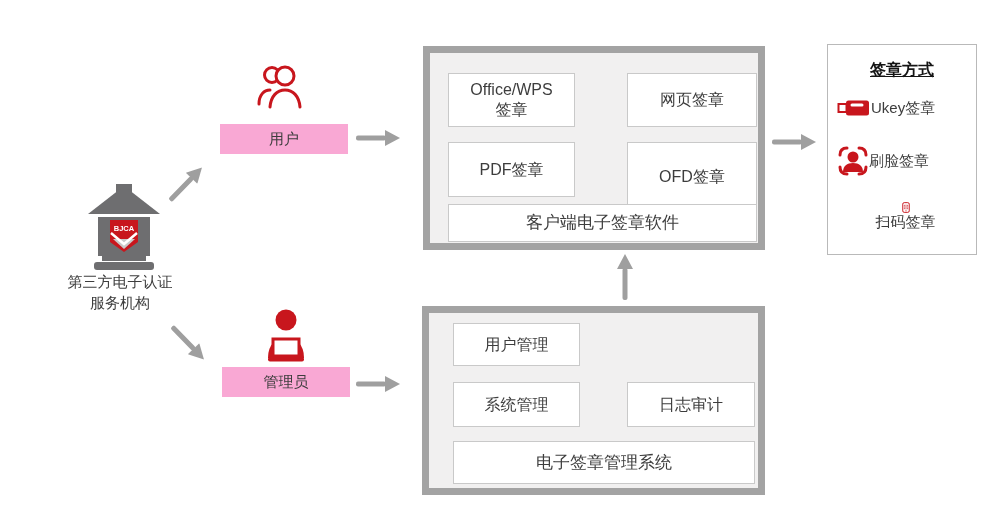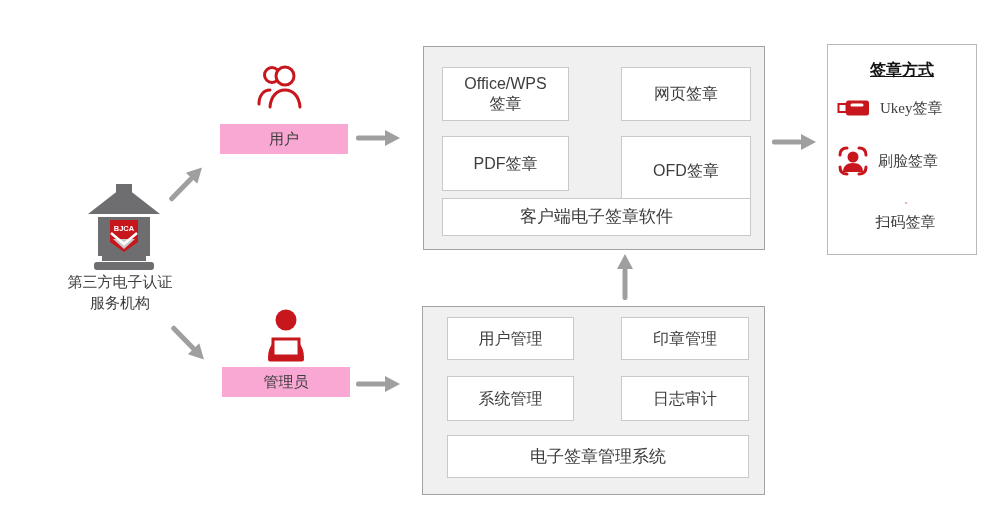--- a/index.html
+++ b/index.html
@@ -12,34 +12,34 @@
   
   .org-caption{left:20px;top:271px;width:200px;text-align:center;
     font-size:15px;line-height:21px;color:#3d3d3d;}
   
   .actor-label{background:#f9a8d4;text-align:center;font-size:15px;
     color:#3d3d3d;display:flex;align-items:center;justify-content:center;}
   
   .arrow{display:block;}
   .arrow svg{display:block;}
   
-  .panel{background:#f1f0f0;border:1px solid #a3a3a3;box-sizing:border-box;}
+  .panel{background:#f1f0f0;border:7px solid #a3a3a3;box-sizing:border-box;}
   .module{
     position:absolute;background:#ffffff;border:1px solid #c9c9c9;
     box-sizing:border-box;display:flex;align-items:center;justify-content:center;
     text-align:center;font-size:16px;color:#3d3d3d;line-height:1.25;
     white-space:pre-line;
   }
   .module.base{font-size:17px;}
   
   .methods{background:#ffffff;border:1px solid #b9b9b9;box-sizing:border-box;}
   .methods-title{text-align:center;font-weight:bold;font-size:16px;color:#141414;
     margin-top:15px;text-decoration:underline;}
   .method-item{position:absolute;left:9px;right:2px;height:30px;
-    display:flex;align-items:center;gap:9px;font-family:Liberation Serif, serif;}
+    display:flex;align-items:center;}
   .method-item .mlabel{font-size:15px;color:#3d3d3d;}
 </style>
 </head>
 <body>
 
 <div class="canvas">
 
   <svg class="abs" style="left:86px;top:184px;" width="76" height="86" viewBox="0 0 76 86">
     <rect x="30" y="0" width="16" height="10" fill="#6e6e70"></rect>
     <polygon points="38,2 74,30 2,30" fill="#6e6e70"></polygon>
@@ -114,21 +114,20 @@
     <div class="module" style="left:18px;top:20px;width:127px;height:54px;">Office/WPS
 签章</div>
     <div class="module" style="left:197px;top:20px;width:130px;height:54px;">网页签章</div>
     <div class="module" style="left:18px;top:89px;width:127px;height:55px;">PDF签章</div>
     <div class="module" style="left:197px;top:89px;width:130px;height:70px;">OFD签章</div>
     <div class="module base" style="left:18px;top:151px;width:309px;height:38px;">客户端电子签章软件</div>
   </div>
 
   <div class="abs panel" style="left:422px;top:306px;width:343px;height:189px;padding-left:16px;">
     <div class="module" style="left:24px;top:10px;width:127px;height:43px;">用户管理</div>
-    <div class="module" style="left:198px;top:10px;width:128px;height:43px;">印章管理</div>
     <div class="module" style="left:24px;top:69px;width:127px;height:45px;">系统管理</div>
     <div class="module" style="left:198px;top:69px;width:128px;height:45px;">日志审计</div>
     <div class="module base" style="left:24px;top:128px;width:302px;height:43px;">电子签章管理系统</div>
   </div>
 
   <div class="abs methods" style="left:827px;top:44px;width:150px;height:211px;">
     <div class="methods-title">签章方式</div>
 
     <div class="method-item" style="top:48px;">
       <svg width="34" height="20" viewBox="0 0 34 20">

